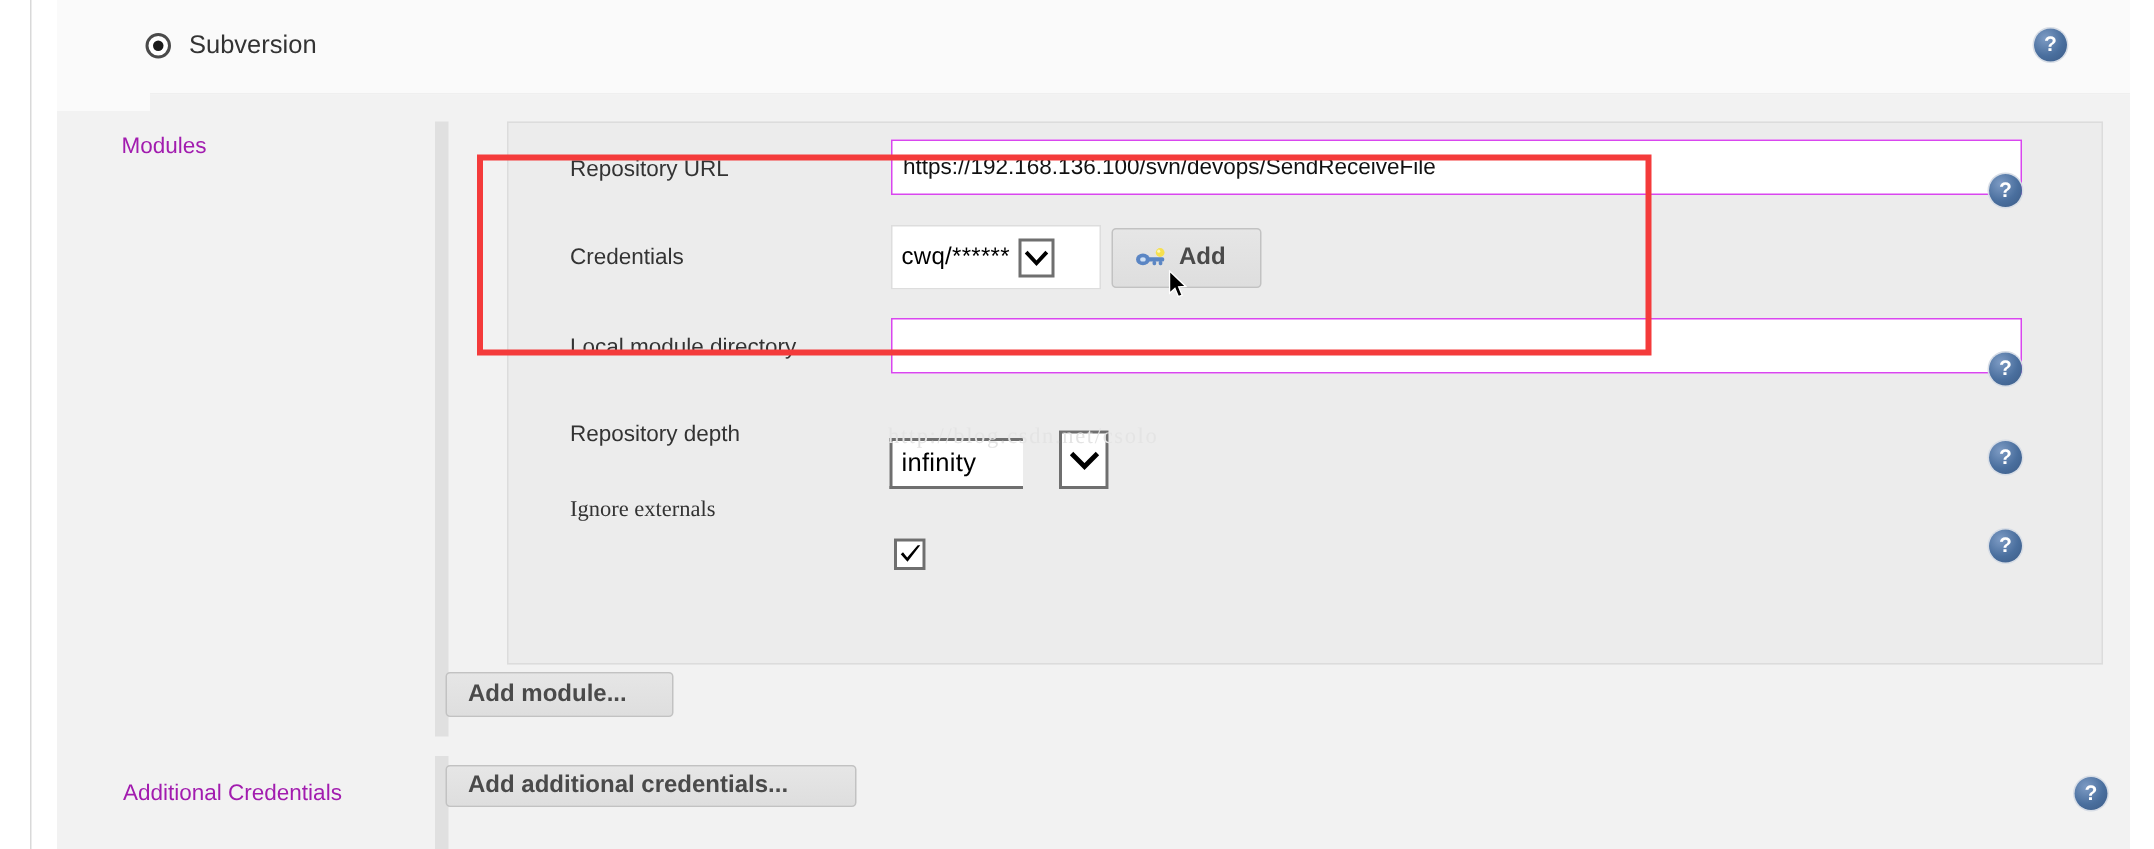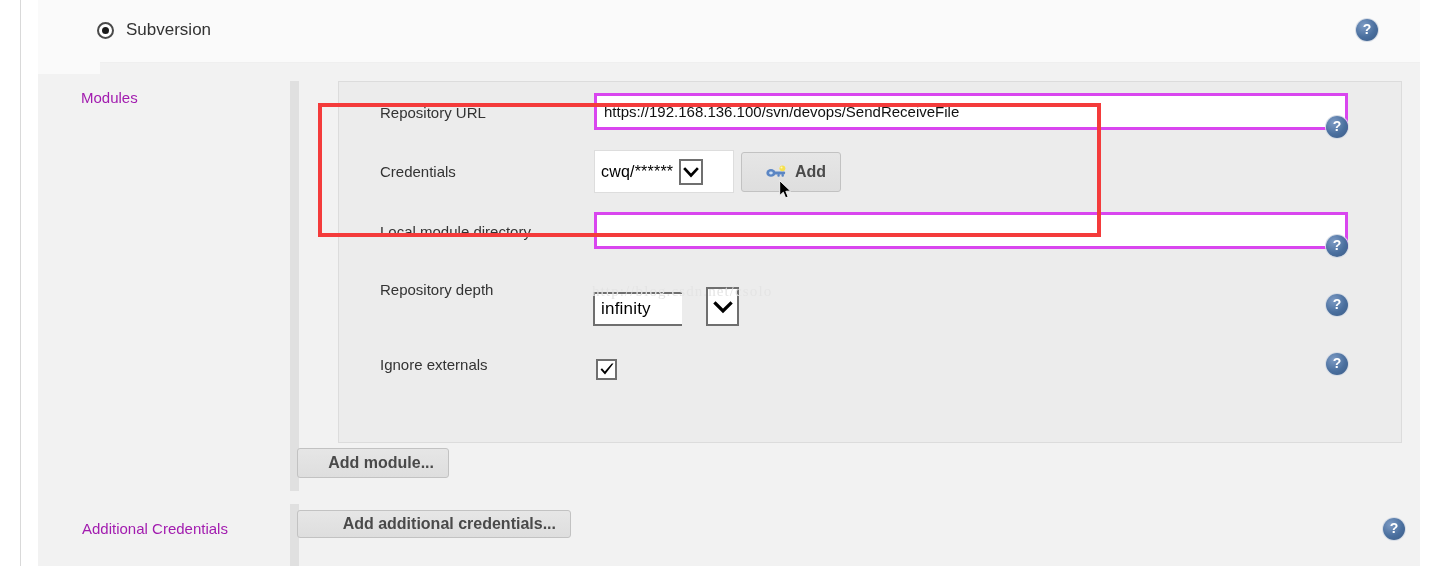--- a/index.html
+++ b/index.html
@@ -145,21 +145,21 @@
   
   .frow-label {
     position: absolute;
     font-size: 15px;
     color: #333333;
     white-space: nowrap;
   }
   .textfield {
     position: absolute;
     background: #ffffff;
-    border: 3px solid #d946ef;
+    border: 1px solid #d946ef;
     box-sizing: border-box;
     font-family: "Liberation Sans", sans-serif;
     font-size: 15px;
     color: #111111;
     padding: 0 7px;
     display: flex;
     align-items: center;
     overflow: hidden;
     white-space: nowrap;
   }
@@ -226,21 +226,21 @@
 
   
   .btn {
     position: absolute;
     background: linear-gradient(to bottom, #e6e6e6 0%, #dedede 100%);
     border: 1px solid #c2c2c2;
     border-radius: 3px;
     box-sizing: border-box;
     display: flex;
     align-items: center;
-    justify-content: flex-end;
+    justify-content: flex-start;
     gap: 8px;
     font-family: "Liberation Sans", sans-serif;
     font-size: 16px;
     font-weight: bold;
     color: #4a4a4a;
     cursor: pointer;
     white-space: nowrap;
     padding: 0 14px;
   }
 
@@ -340,21 +340,21 @@
       <div class="frow-label" style="left:41px; top:199px;">Repository depth</div>
       <div class="framed-select" style="left:254px; top:210px; width:89px; height:34px; border-right:none;">
         <span class="sel-text" style="font-size:17px; padding-left:6px;">infinity</span>
       </div>
       <div class="framed-select" style="left:367px; top:205px; width:33px; height:39px; justify-content:center;">
         <svg width="20" height="14" viewBox="0 0 20 14" aria-hidden="true">
           <path d="M2.5 3.5 L10 11 L17.5 3.5" fill="none" stroke="#000000" stroke-width="3.2" stroke-linecap="square"></path>
         </svg>
       </div>
 
-      <div class="frow-label" style="left:41px; top:274px;">Ignore externals</div>
+      <div class="frow-label" style="left:41px; top:250px;font-family:Liberation Serif, serif;">Ignore externals</div>
       <div class="checkbox" style="left:257px; top:277px;">
         <svg width="16" height="14" viewBox="0 0 16 14" aria-hidden="true">
           <path d="M1.5 6.5 L6 11.5 L14.5 0.5 L12.8 0.5 L5.8 8.6 L3 5.2 Z" fill="#000000"></path>
         </svg>
       </div>
     </div>
 
     <div class="help-icon" style="left:1288px; top:116px;">
       <span>?</span>
     </div>

